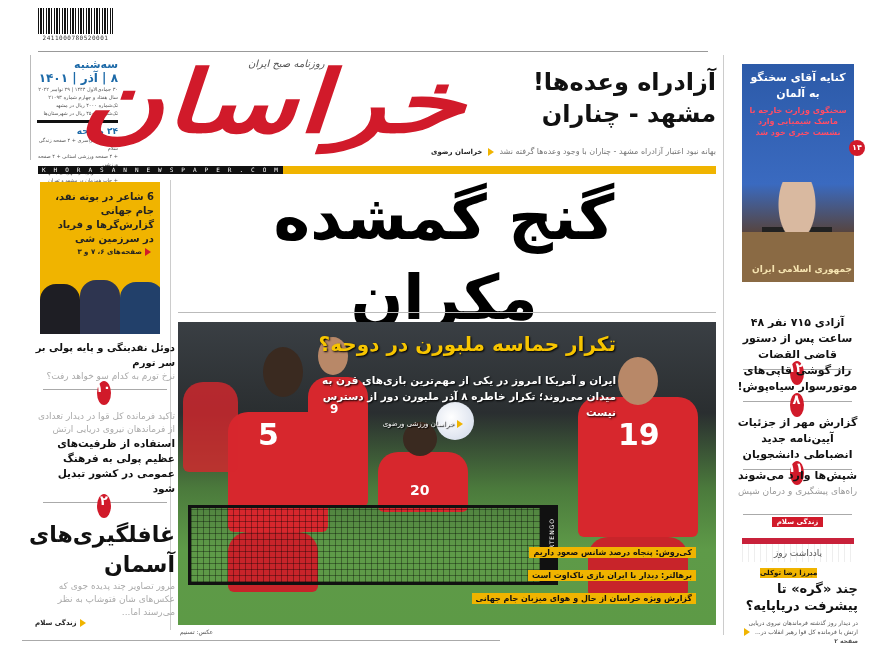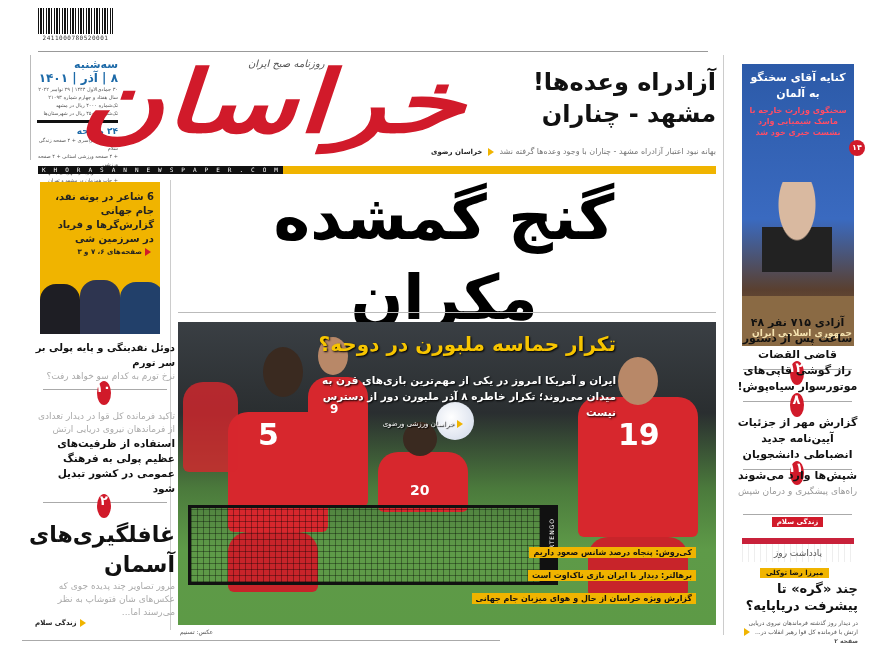--- a/index.html
+++ b/index.html
@@ -20,36 +20,36 @@
 .logo .word{font-family:"DejaVu Serif",serif;font-size:86px;color:#d11a2a;font-weight:bold;font-style:italic;line-height:100px;text-align:center;transform:scaleX(1.35)}
 .logo .tag{position:absolute;left:118px;top:6px;font-size:10px;color:#555;font-style:italic;font-family:"DejaVu Serif",serif}
 .top-story{left:420px;top:66px;width:296px;text-align:right}
 .top-story h2{font-size:24px;font-weight:900;line-height:32px;color:#111;font-family:"DejaVu Sans",sans-serif}
 .top-story .sub{font-size:8px;color:#777;margin-top:17px;white-space:nowrap}
 .top-story .sub .src{color:#222;font-weight:bold;font-size:7px}
 .arrow{display:inline-block;width:0;height:0;border-top:4px solid transparent;border-bottom:4px solid transparent;border-left:6px solid #f0b400;margin:0 3px;vertical-align:middle}
 .webbar{left:38px;top:166px;width:245px;height:8px;background:#111;color:#fff;font-size:6px;letter-spacing:8px;direction:ltr;line-height:8px;padding-left:4px;font-family:"DejaVu Sans Mono",monospace;overflow:hidden;white-space:nowrap}
 .yellowbar{left:283px;top:166px;width:433px;height:8px;background:#f0b400}
 .vline{left:723px;top:55px;width:1px;height:580px;background:#ccc}
-.side-promo{left:742px;top:64px;width:112px;height:282px;background:linear-gradient(180deg,#2c5aa8 0%,#3a6ac0 55%,#5a4030 80%,#8a6a40 100%);padding:6px 4px;text-align:center;overflow:hidden}
+.side-promo{left:742px;top:64px;width:112px;height:218px;background:linear-gradient(180deg,#2c5aa8 0%,#3a6ac0 55%,#5a4030 80%,#8a6a40 100%);padding:6px 4px;text-align:center;overflow:hidden}
 .side-promo .t1{color:#fff;font-size:11px;font-weight:bold;line-height:16px}
 .side-promo .t2{color:#ff4d66;font-size:8px;font-weight:bold;line-height:11px;margin-top:3px}
 .side-promo .person{position:absolute;left:20px;top:118px;width:70px;height:90px;background:radial-gradient(ellipse at 50% 25%,#d9b9a0 0 18px,transparent 19px),linear-gradient(180deg,transparent 45px,#222 45px)}
 .side-promo .podium{position:absolute;left:0;bottom:0;width:112px;height:50px;background:#8a6a44}
 .side-promo .podium span{position:absolute;bottom:8px;left:10px;font-size:9px;color:#f5e3b0;font-weight:bold}
 .badge{display:inline-block;width:16px;height:16px;border-radius:50%;background:#d11a2a;color:#fff;font-size:8px;font-weight:bold;text-align:center;line-height:16px}
 .badge-12{left:849px;top:140px}
 .rcol{left:735px;width:125px;text-align:center}
 .rcol .h{font-size:11px;font-weight:bold;line-height:16px;color:#111}
 .rcol .s{font-size:9px;color:#999;line-height:14px}
 .divline{height:1px;background:#aaa;position:relative;margin:6px 8px}
 .divline .badge{position:absolute;left:50%;top:-8px;margin-left:-8px;width:14px;height:24px;line-height:14px;font-size:13px}
 .section-label{display:inline-block;background:#d11a2a;color:#fff;font-size:7px;font-weight:bold;padding:1px 5px}
 .yadasht{left:742px;top:538px;width:112px;height:24px;background:repeating-linear-gradient(90deg,#eee 0 1px,#fff 1px 6px),repeating-linear-gradient(0deg,#eee 0 1px,#fff 1px 6px);border-top:6px solid #c8213a;text-align:center;font-size:9px;color:#555;line-height:18px}
-.author{left:760px;top:568px;background:#f0b400;color:#111;font-size:7px;font-weight:bold;padding:1px 6px}
+.author{left:760px;top:568px;background:#f0b400;color:#111;font-size:7px;font-weight:bold;padding:1px 0}
 .opinion{left:740px;top:580px;width:118px;text-align:right}
 .opinion h3{font-size:13px;font-weight:bold;line-height:17px}
 .opinion p{font-size:6px;color:#555;line-height:9px;margin-top:4px}
 .headline-main{left:170px;top:178px;width:548px;text-align:center}
 .headline-main h1{font-size:62px;font-weight:900;line-height:80px;color:#000;letter-spacing:-1px}
 .headline-main .lede{font-size:8.5px;color:#888;line-height:14px;text-align:right;padding-right:6px}
 .headline-main .pg{color:#222;font-weight:bold;font-size:7px}
 .hr-mid{left:178px;top:312px;width:538px;height:1px;background:#bbb}
 .leftcol{left:35px;width:140px;text-align:right}
 .promo-yellow{left:40px;top:182px;width:120px;height:152px;background:#f0b400;padding:8px 6px;overflow:hidden}

